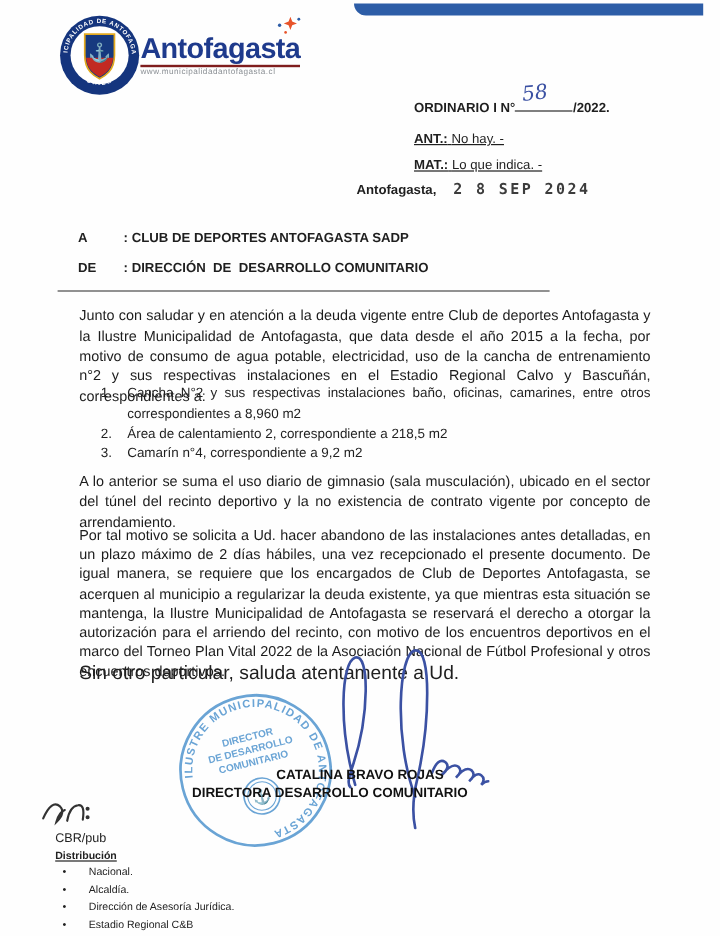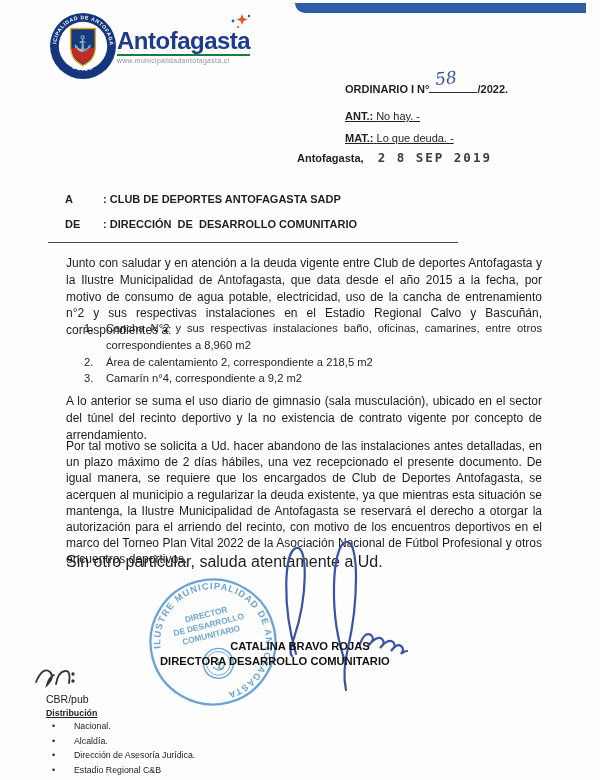--- a/index.html
+++ b/index.html
@@ -9,21 +9,21 @@
     margin:0 auto;
   }
   
   .swoosh{position:absolute;left:295px;top:3px;width:291px;height:10px;
     background:#2d5da7;border-radius:0 0 0 14px;}
   
   .crest{position:absolute;left:49px;top:12px;width:68px;height:68px;}
   
   .wordmark{position:absolute;left:117px;top:28px;width:150px;}
   .wordmark .brand{font-size:24px;font-weight:bold;color:#1e3a8c;letter-spacing:-0.5px;
-    border-bottom:2px solid #15803d;display:inline-block;padding-bottom:0;line-height:26px;}
+    border-bottom:2px solid #7f1d1d;display:inline-block;padding-bottom:0;line-height:26px;}
   .wordmark .url{font-size:6.8px;color:#8a8f94;letter-spacing:0.4px;margin-top:1px;}
   .sparkles{position:absolute;left:226px;top:12px;width:26px;height:20px;}
   
   .refblock{position:absolute;left:345px;top:78px;width:230px;font-size:11px;}
   .refline{margin-bottom:9px;white-space:nowrap;}
   .reflabel{font-weight:bold;}
   .refvalue{font-weight:normal;}
   .ord-line{height:22px;}
   .numwrap{display:inline-block;position:relative;width:48px;border-bottom:1.3px solid #2b2b2b;
     vertical-align:baseline;height:14px;}
@@ -114,26 +114,26 @@
   <div class="refblock">
     <div class="refline ord-line">
       <span class="reflabel">ORDINARIO I N°</span><span class="numwrap"><span class="handnum">58</span></span><span class="reflabel">/2022.</span>
     </div>
     <div class="refline ant">
       <span class="reflabel">ANT.:</span>
       <span class="refvalue">No hay. -</span>
     </div>
     <div class="refline mat">
       <span class="reflabel">MAT.:</span>
-      <span class="refvalue">Lo que deuda. -</span>
+      <span class="refvalue">Lo que indica. -</span>
     </div>
   </div>
 
   <div class="dateline">
-    <span>Antofagasta,</span><span class="datestamp">2 8 SEP 2019</span>
+    <span>Antofagasta,</span><span class="datestamp">2 8 SEP 2024</span>
   </div>
 
   <div class="addr addr-a">
     <span class="lbl">A</span><span class="val">: CLUB DE DEPORTES ANTOFAGASTA SADP</span>
   </div>
   <div class="addr addr-de">
     <span class="lbl">DE</span><span class="val">: DIRECCIÓN  DE  DESARROLLO COMUNITARIO</span>
   </div>
   <div class="rule"></div>
 

